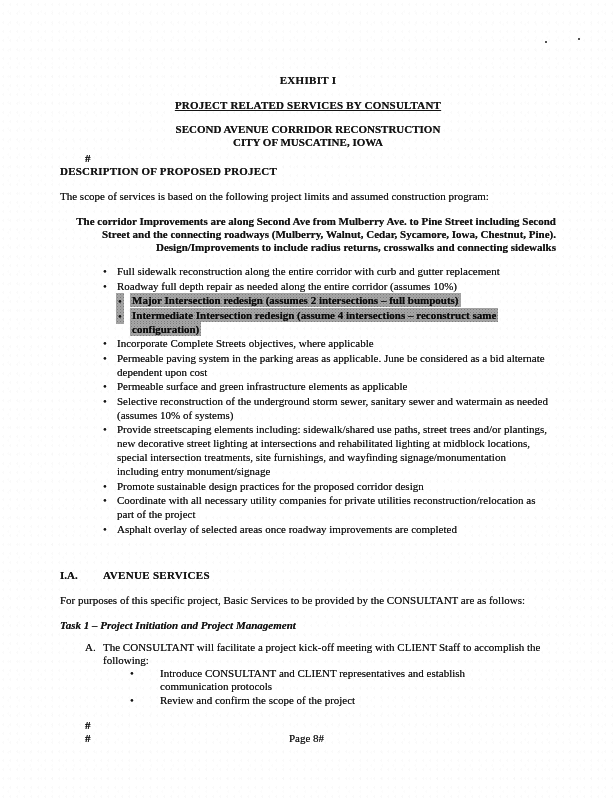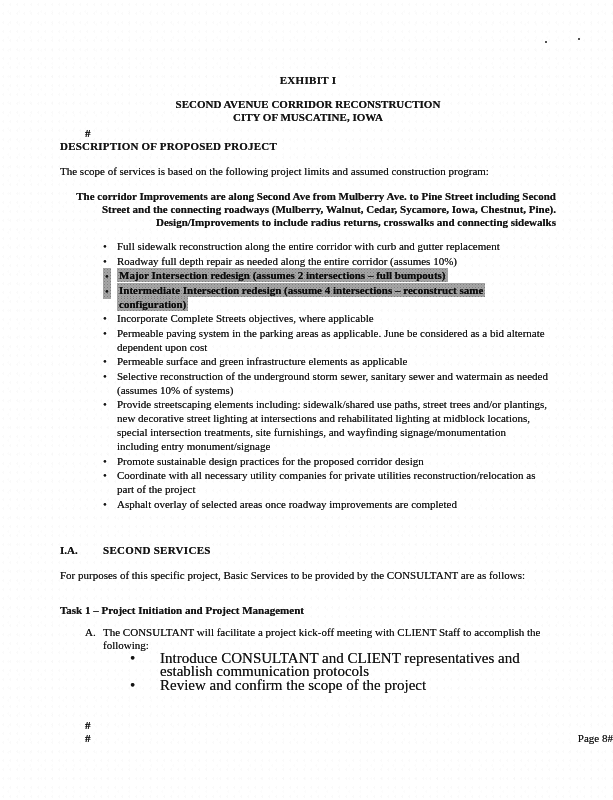--- a/index.html
+++ b/index.html
@@ -67,53 +67,54 @@
 
   
   li.highlighted::before,
   li.highlighted .hl {
     background-color: #a6a6a6;
     background-image:
       radial-gradient(#7e7e7e 22%, transparent 23%),
       radial-gradient(#8f8f8f 22%, transparent 23%);
     background-size: 3px 3px, 3px 3px;
     background-position: 0 0, 1.5px 1.5px;
+    margin-left: 13px;
   }
   li.highlighted .hl {
     font-weight: bold;
     box-decoration-break: clone;
     -webkit-box-decoration-break: clone;
     padding: 1px 2px;
     color: #0c0c0c;
   }
   li.highlighted::before { padding: 1px 2px; }
 
   .basic-services { margin-top: 27px; }
   .basic-services .sec-num { display: inline-block; width: 43px; font-weight: bold; margin-top: 6px; }
   .basic-services .sec-title { font-weight: bold; letter-spacing: 0.3px; }
 
-  .task-heading { margin-top: 22px; font-weight: bold; }
+  .task-heading { margin-top: 12px; font-weight: bold; font-style: italic; }
 
   .lettered-item {
     margin-top: 9px;
     padding-left: 43px;
     position: relative;
   }
   .lettered-item .letter {
     position: absolute;
     left: 25px;
     top: 0;
   }
 
   ul.sub-bullets {
     list-style: none;
     margin-left: 70px;
     margin-right: 30px;
     line-height: 13.5px;
-    font-size: 15px;
+    font-size: 11px;
   }
   ul.sub-bullets li {
     position: relative;
     padding-left: 30px;
   }
   ul.sub-bullets li::before {
     content: "\2022";
     position: absolute;
     left: 0;
     top: 0;
@@ -127,21 +128,21 @@
     font-size: 11px;
     line-height: 13px;
   }
   .footer .hash { position: absolute; left: 85px; font-weight: bold; }
   .footer .hash.h1 { top: 0; }
   .footer .hash.h2 { top: 13px; }
   .footer .page-number {
     position: absolute;
     left: 0; right: 0;
     top: 13px;
-    text-align: right;
+    text-align: center;
   }
 
   .scan-dot {
     position: absolute;
     width: 2px;
     height: 2px;
     background: #1a1a1a;
     border-radius: 50%;
   }
   .scan-dot.d1 { left: 545px; top: 41px; }
@@ -152,20 +153,21 @@
 
 <div class="page">
 
   <span class="scan-dot d1"></span>
   <span class="scan-dot d2"></span>
 
   <div class="content">
 
     <div class="center exhibit">EXHIBIT I</div>
 
+    <div class="center doc-title">PROJECT RELATED SERVICES BY CONSULTANT</div>
 
     <div class="center doc-subtitle">
       <div>SECOND AVENUE CORRIDOR RECONSTRUCTION</div>
       <div>CITY OF MUSCATINE, IOWA</div>
     </div>
 
     <div class="hash-line">#</div>
 
     <div class="section-heading">DESCRIPTION OF PROPOSED PROJECT</div>
 
@@ -182,21 +184,21 @@
       <li><span>Permeable paving system in the parking areas as applicable. June be considered as a bid alternate dependent upon cost</span></li>
       <li><span>Permeable surface and green infrastructure elements as applicable</span></li>
       <li><span>Selective reconstruction of the underground storm sewer, sanitary sewer and watermain as needed (assumes 10% of systems)</span></li>
       <li><span>Provide streetscaping elements including: sidewalk/shared use paths, street trees and/or plantings, new decorative street lighting at intersections and rehabilitated lighting at midblock locations, special intersection treatments, site furnishings, and wayfinding signage/monumentation including entry monument/signage</span></li>
       <li><span>Promote sustainable design practices for the proposed corridor design</span></li>
       <li><span>Coordinate with all necessary utility companies for private utilities reconstruction/relocation as part of the project</span></li>
       <li><span>Asphalt overlay of selected areas once roadway improvements are completed</span></li>
     </ul>
 
     <div class="basic-services">
-      <span class="sec-num">I.A.</span><span class="sec-title">SECOND SERVICES</span>
+      <span class="sec-num">I.A.</span><span class="sec-title">AVENUE SERVICES</span>
     </div>
 
     <div class="para">For purposes of this specific project, Basic Services to be provided by the CONSULTANT are as follows:</div>
 
     <div class="task-heading">Task 1 – Project Initiation and Project Management</div>
 
     <div class="lettered-item">
       <span class="letter">A.</span>
       <span>The CONSULTANT will facilitate a project kick-off meeting with CLIENT Staff to accomplish the following:</span>
     </div>

